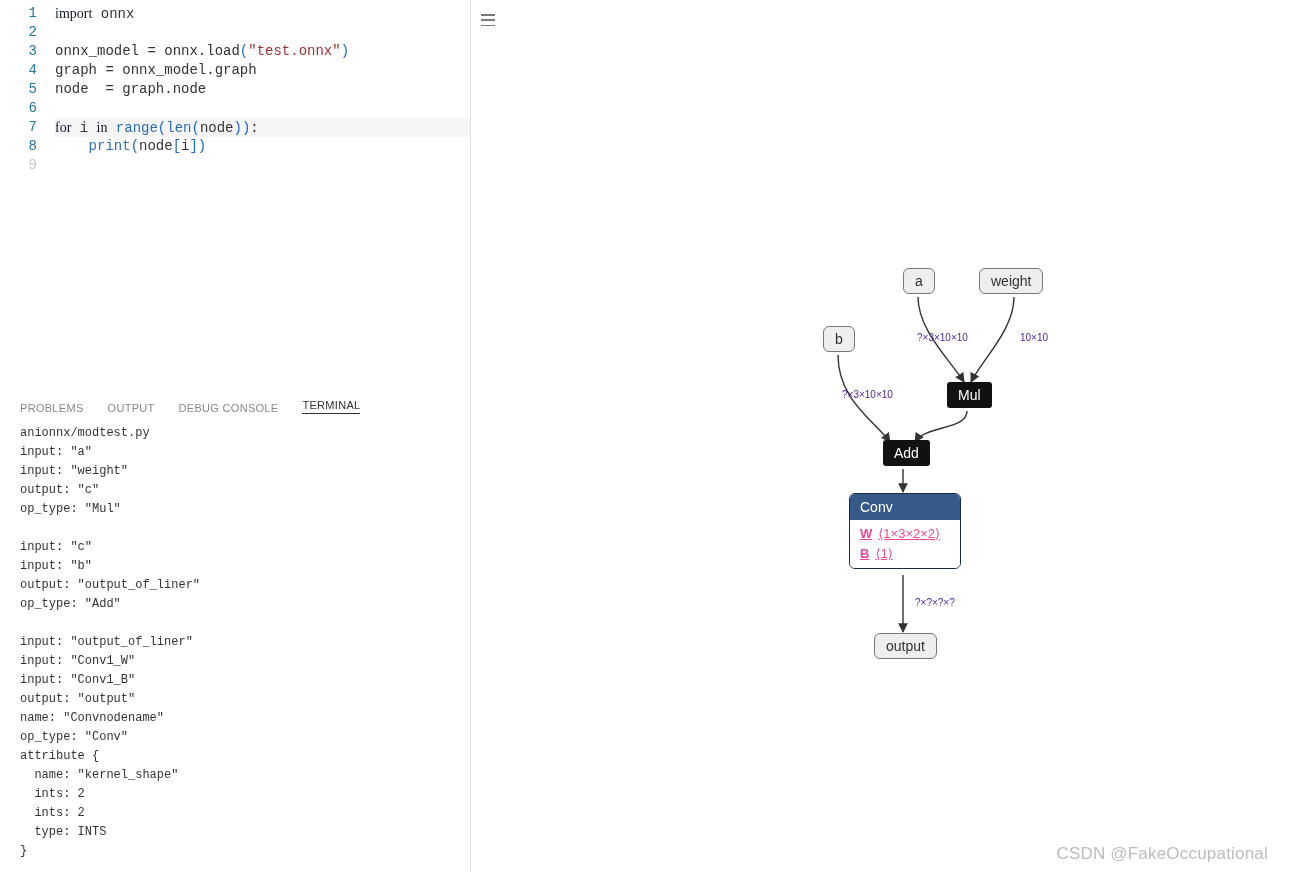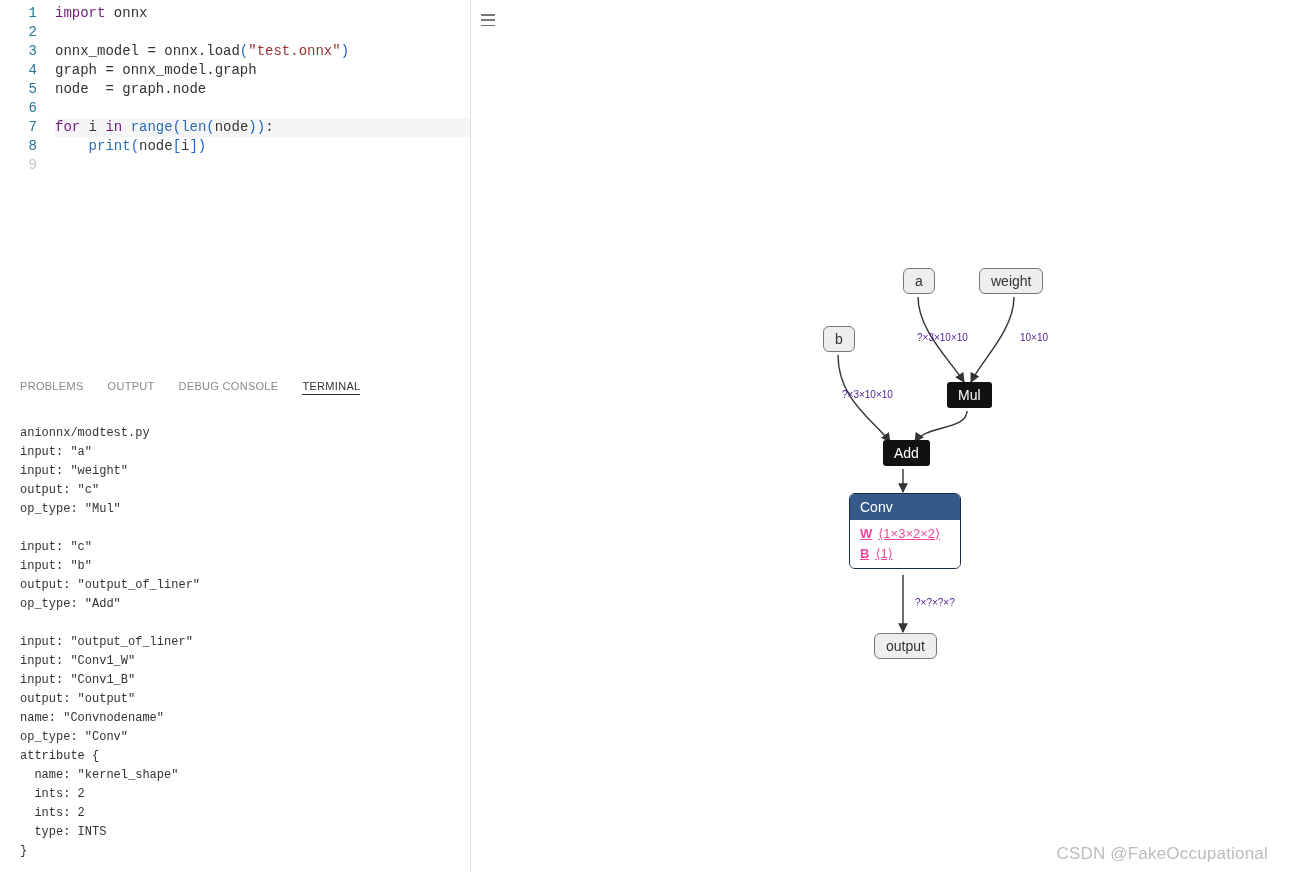--- a/index.html
+++ b/index.html
@@ -39,32 +39,32 @@
 .gutter .lineno.dim { color: #a0a0a0; opacity: .6; }
 .code-area {
   flex: 1;
   font-size: 14px;
   line-height: 19px;
   padding-top: 4px;
   white-space: pre;
 }
 .code-line { height: 19px; }
 .code-line.hl { background: #f5f5f5; }
-.kw { color: #701a75; }
+.kw { color: #0f172a; font-family: Liberation Serif, serif; }
 .fn { color: #2a6db1; }
 .str { color: #a03030; }
 .paren { color: #1e66c9; }
 .op { color: #333; }
 .plain { color: #333; }
 .panel-tabs {
   display: flex;
   gap: 24px;
   padding: 0 20px;
   height: 34px;
-  align-items: flex-start;
+  align-items: flex-end;
   font-family: -apple-system, "Segoe UI", sans-serif;
   font-size: 11px;
   color: #888;
 }
 .panel-tab { cursor: pointer; letter-spacing: .3px; }
 .panel-tab.active {
   color: #333;
   border-bottom: 1px solid #333;
   padding-bottom: 2px;
 }

